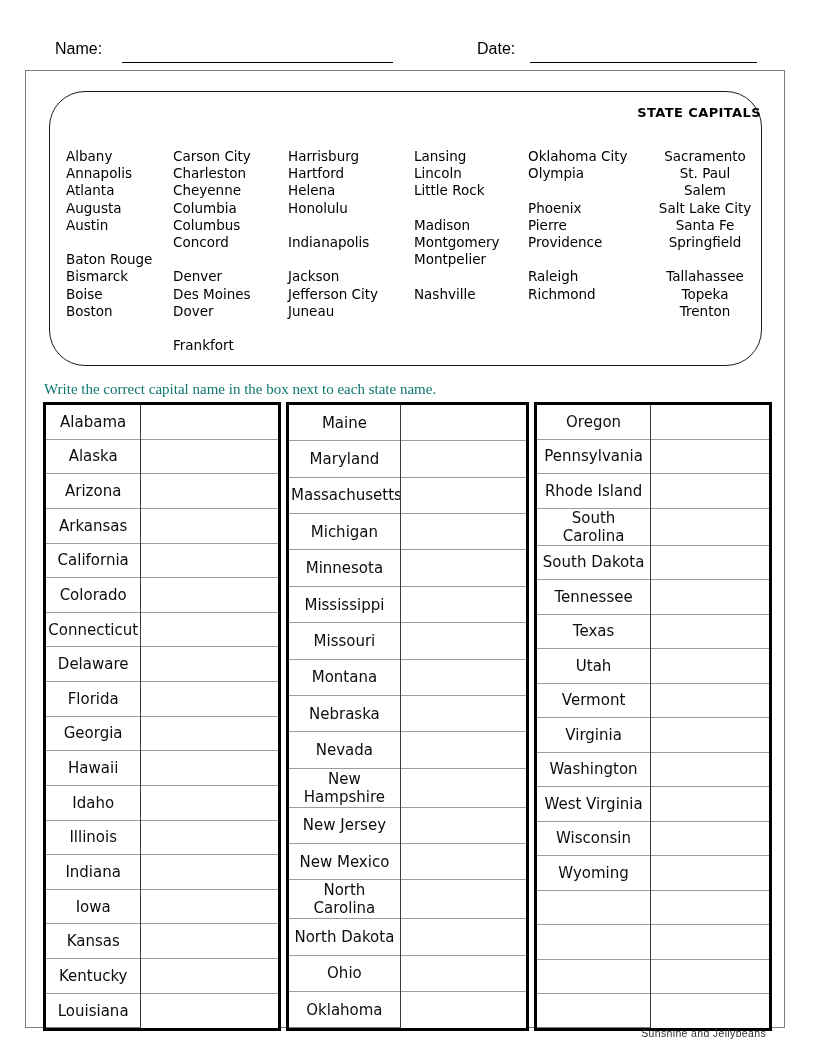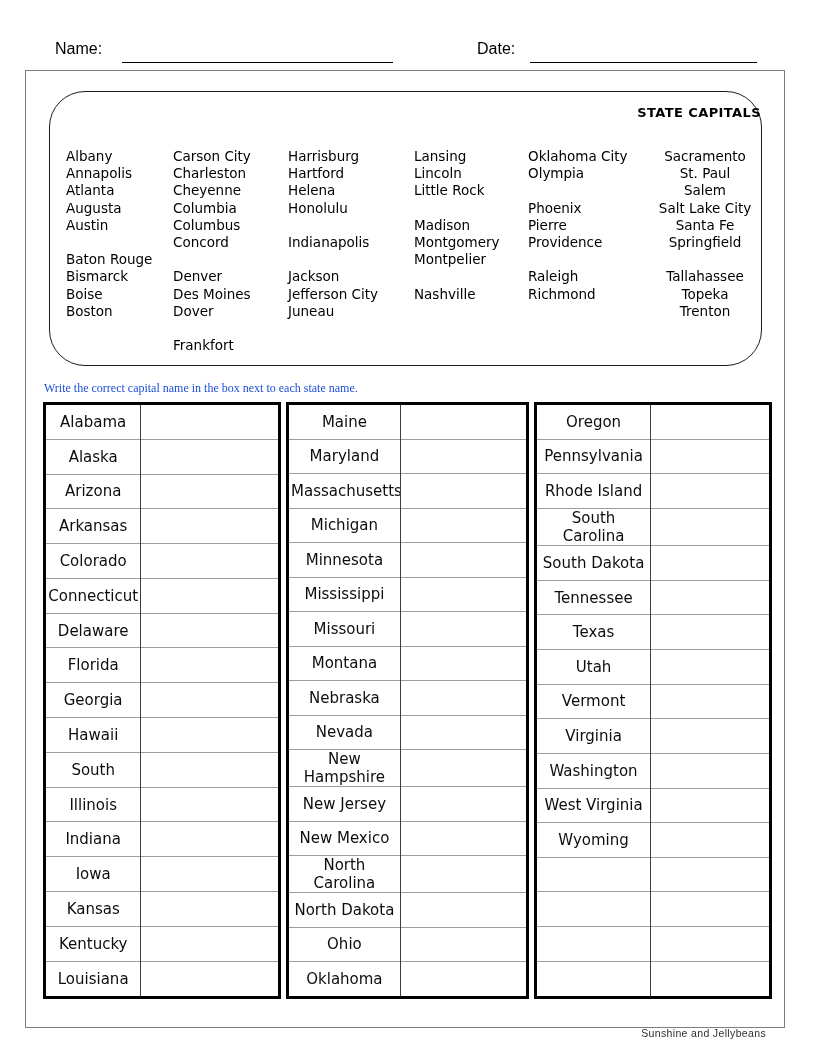--- a/index.html
+++ b/index.html
@@ -29,21 +29,21 @@
   .cap-col:nth-child(1){width:107px;}
   .cap-col:nth-child(2){width:115px;}
   .cap-col:nth-child(3){width:126px;}
   .cap-col:nth-child(4){width:114px;}
   .cap-col:nth-child(5){width:125px;}
   .cap-col:nth-child(6){width:104px;text-align:center;}
   .cap-line{height:17.2px;line-height:17.2px;font-size:13.5px;white-space:nowrap;color:#000;}
 
   
   .instruction{position:absolute;left:44px;top:381px;
-               font-family:"Liberation Serif",serif;font-size:12px;color:#1d4ed8;}
+               font-family:"Liberation Serif",serif;font-size:15px;color:#0f766e;}
 
   
   .tables-wrap{position:absolute;left:43px;top:402px;display:flex;gap:5px;}
   table.wtable{border-collapse:collapse;border:3px solid #000;table-layout:fixed;}
   table.g1{width:238px;}  table.g2{width:243px;padding-left:24px;}  table.g3{width:238px;}
   table.g1 col.c-state{width:41%;} table.g2 col.c-state{width:47%;} table.g3 col.c-state{width:49%;}
   .wtable td{height:33.5px;padding:0 2px;border-top:1.3px solid #9c9c9c;}
   .wtable tr:first-child td{border-top:none;}
   .wtable td.state-cell{text-align:center;font-size:15px;color:#0d0d0d;overflow:hidden;}
   .wtable td.answer-cell{border-left:1.3px solid #3c3c3c;background:#fff;}
@@ -173,20 +173,24 @@
           </tr>
           <tr>
             <td class="state-cell">Arizona</td>
             <td class="answer-cell"></td>
           </tr>
           <tr>
             <td class="state-cell">Arkansas</td>
             <td class="answer-cell"></td>
           </tr>
           <tr>
+            <td class="state-cell">California</td>
+            <td class="answer-cell"></td>
+          </tr>
+          <tr>
             <td class="state-cell">Colorado</td>
             <td class="answer-cell"></td>
           </tr>
           <tr>
             <td class="state-cell">Connecticut</td>
             <td class="answer-cell"></td>
           </tr>
           <tr>
             <td class="state-cell">Delaware</td>
             <td class="answer-cell"></td>
@@ -197,21 +201,21 @@
           </tr>
           <tr>
             <td class="state-cell">Georgia</td>
             <td class="answer-cell"></td>
           </tr>
           <tr>
             <td class="state-cell">Hawaii</td>
             <td class="answer-cell"></td>
           </tr>
           <tr>
-            <td class="state-cell">South</td>
+            <td class="state-cell">Idaho</td>
             <td class="answer-cell"></td>
           </tr>
           <tr>
             <td class="state-cell">Illinois</td>
             <td class="answer-cell"></td>
           </tr>
           <tr>
             <td class="state-cell">Indiana</td>
             <td class="answer-cell"></td>
           </tr>
@@ -357,20 +361,24 @@
           </tr>
           <tr>
             <td class="state-cell">Washington</td>
             <td class="answer-cell"></td>
           </tr>
           <tr>
             <td class="state-cell">West Virginia</td>
             <td class="answer-cell"></td>
           </tr>
           <tr>
+            <td class="state-cell">Wisconsin</td>
+            <td class="answer-cell"></td>
+          </tr>
+          <tr>
             <td class="state-cell">Wyoming</td>
             <td class="answer-cell"></td>
           </tr>
           <tr>
             <td class="state-cell"></td>
             <td class="answer-cell"></td>
           </tr>
           <tr>
             <td class="state-cell"></td>
             <td class="answer-cell"></td>

